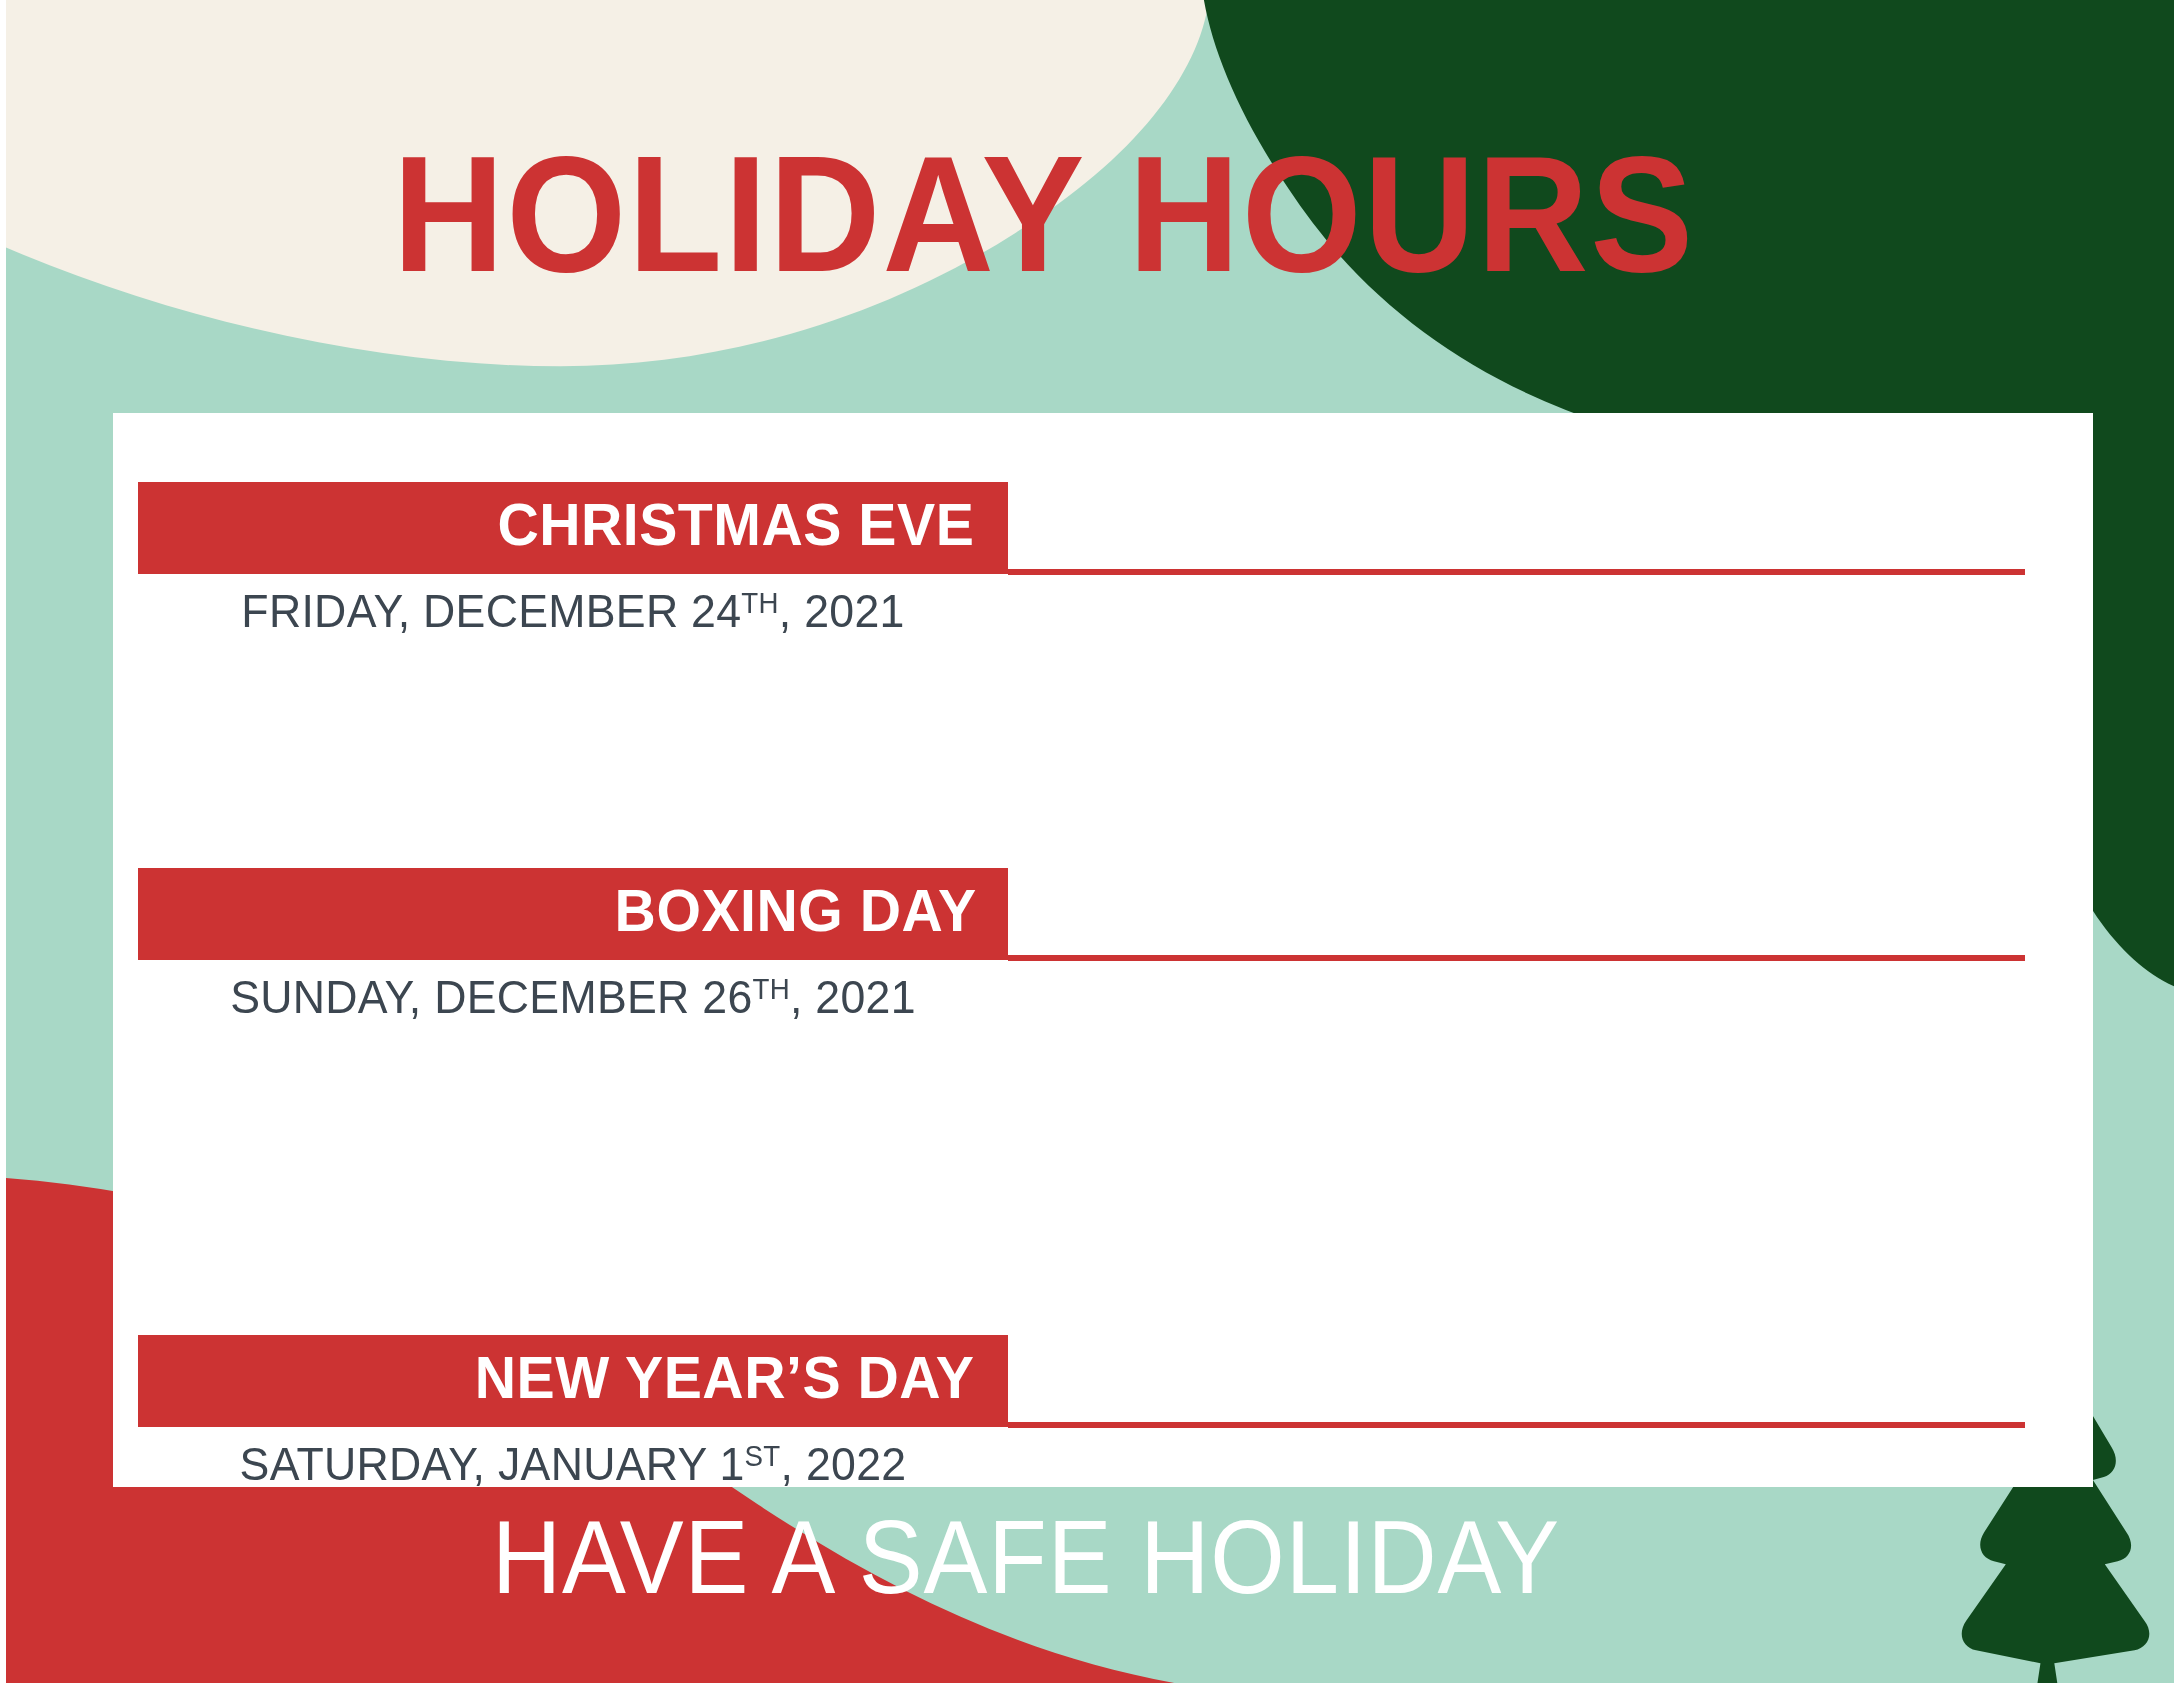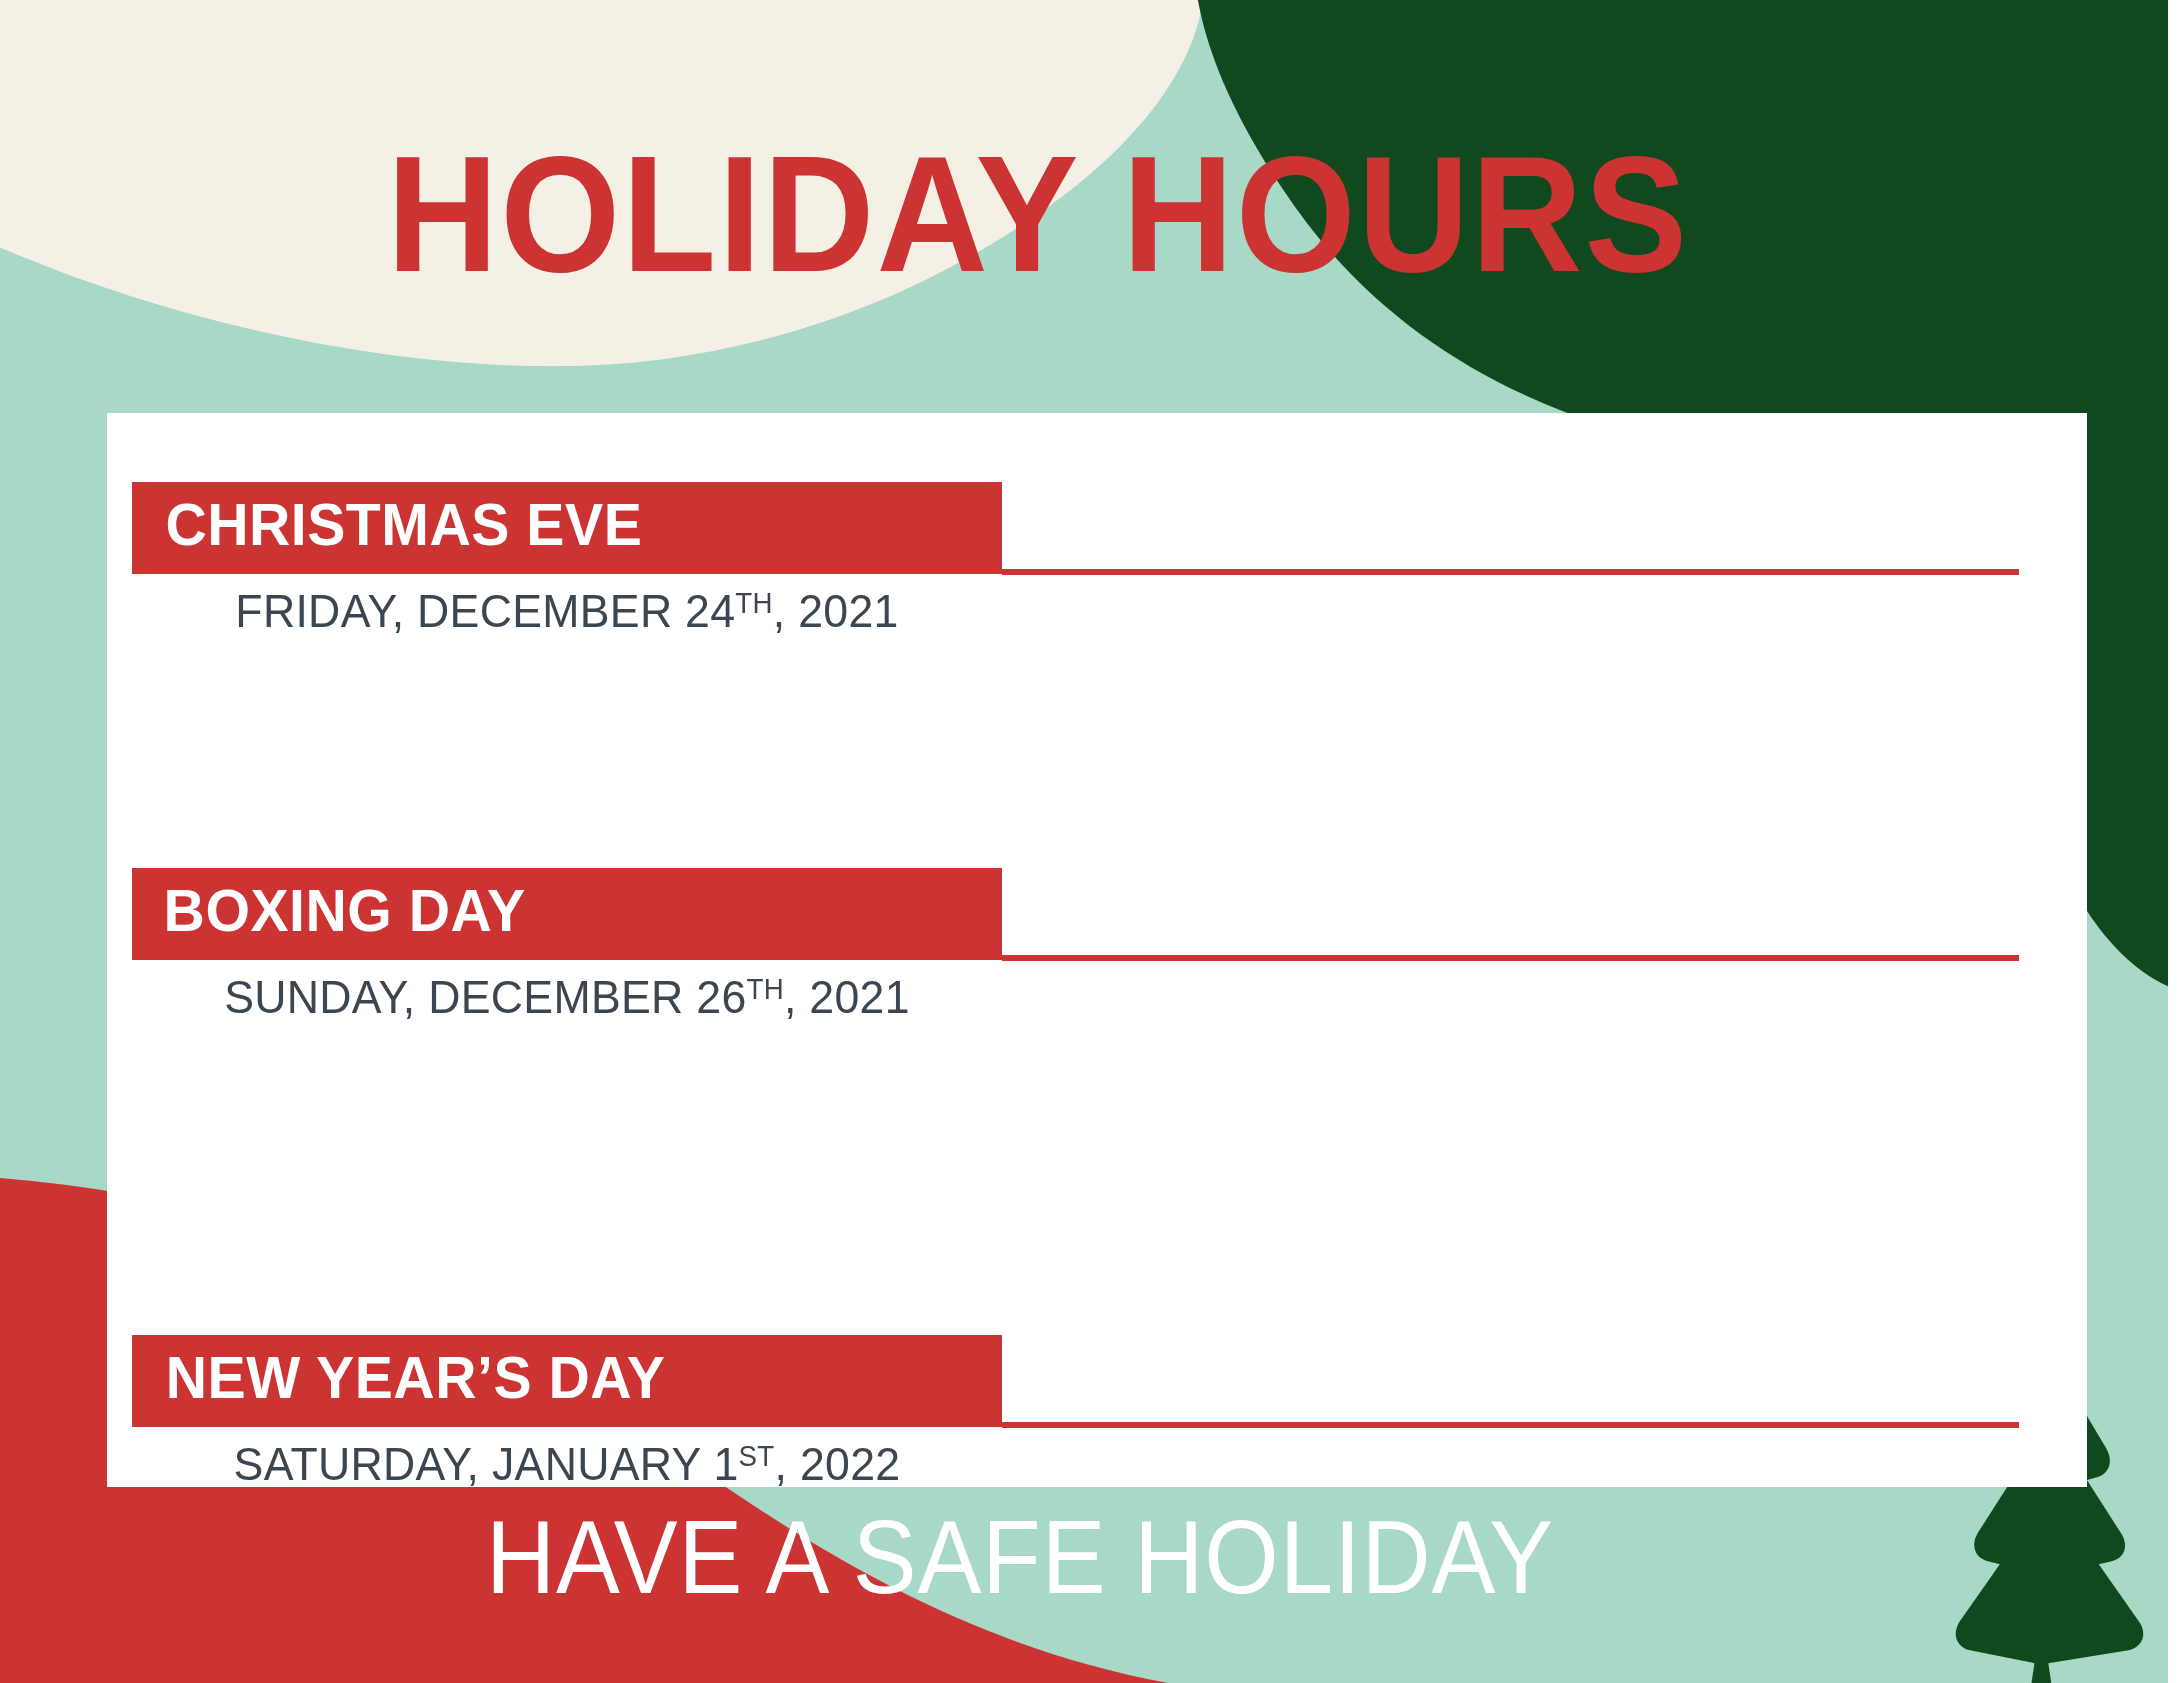--- a/index.html
+++ b/index.html
@@ -13,20 +13,21 @@
     font-family: "Liberation Sans", sans-serif;
     background: #ffffff;
   }
 
   #poster {
     position: relative;
     width: 2168px;
     height: 1683px;
     overflow: hidden;
     background: #A8D8C6;
+    margin-left: 6px;
   }
 
   
   .bg-svg {
     position: absolute;
     left: 0;
     top: 0;
     width: 2178px;
     height: 1683px;
   }
@@ -70,21 +71,21 @@
   .banner {
     position: absolute;
     left: 25px;
     top: 0;
     width: 870px;
     height: 92px;
     background: #CC3333;
     box-sizing: border-box;
     display: flex;
     align-items: center;
-    justify-content: flex-start;
+    justify-content: flex-end;
     padding: 0 26px 6px 26px;
   }
 
   .banner-label {
     color: #FFFFFF;
     font-family: "Liberation Sans Narrow", "Liberation Sans", sans-serif;
     font-weight: 700;
     font-size: 59px;
     line-height: 59px;
     letter-spacing: 0.5px;

